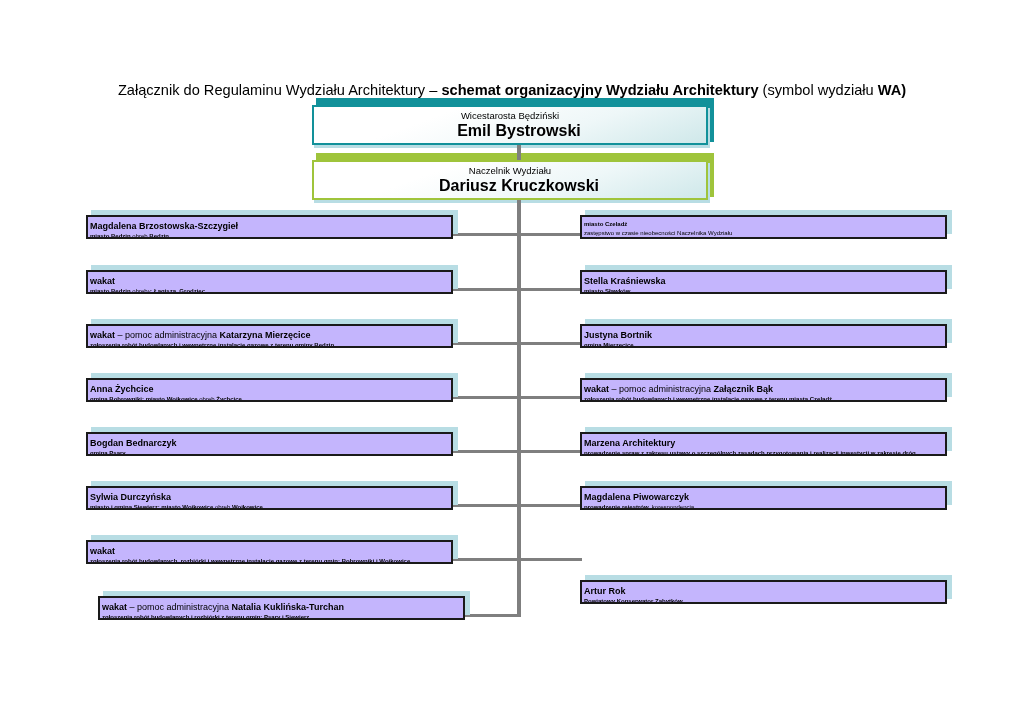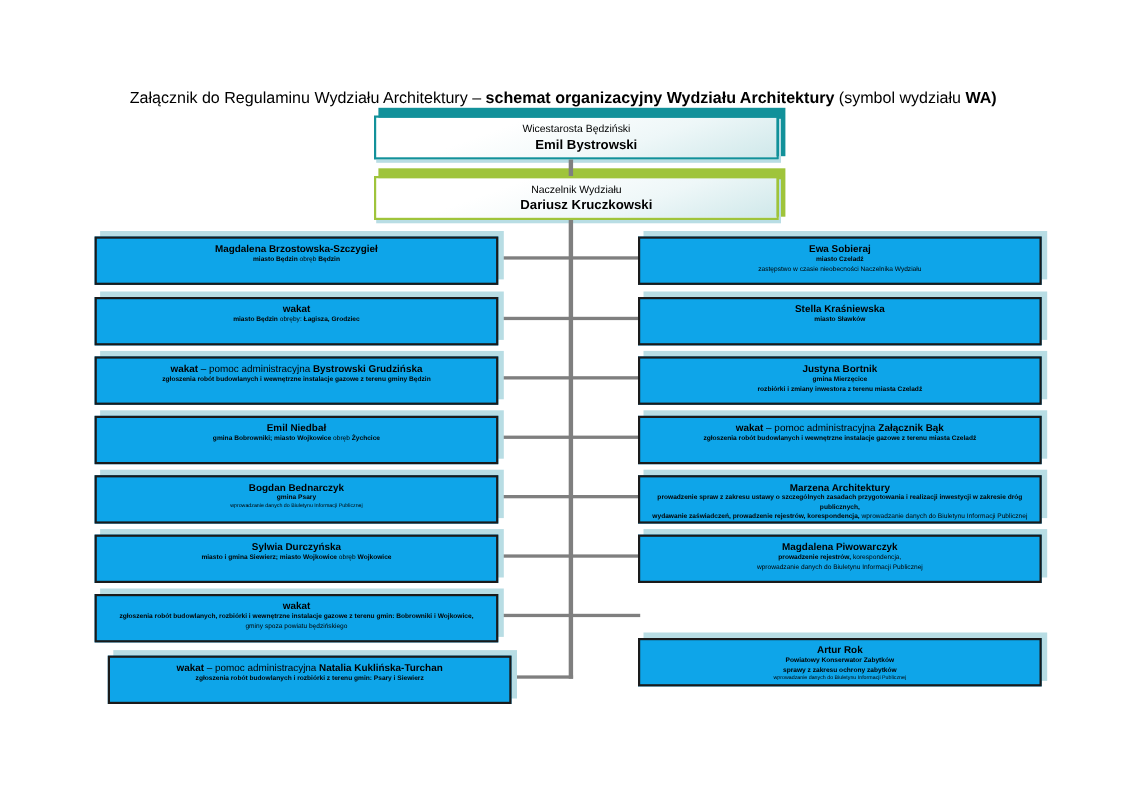--- a/index.html
+++ b/index.html
@@ -8,42 +8,42 @@
     font-family:"Liberation Sans",sans-serif;overflow:hidden;color:#000;
     --teal:#12919A;--lime:#9FC43B;--shadow-blue:#B8DDE4;--gray:#7F7F7F;--ink:#1A1A1A;
   }
   .page-title{
     position:absolute;top:82px;left:0;width:100%;text-align:center;
     font-size:14.6px;letter-spacing:0;white-space:nowrap;
   }
   .b{font-weight:bold;}
 
   
-  .hbox{position:absolute;left:340px;width:368px;height:40px;}
+  .hbox{position:absolute;left:312px;width:396px;height:40px;}
   .hbox-teal{--accent:var(--teal);}
   .hbox-lime{--accent:var(--lime);}
   .hbox-shadow{position:absolute;left:4px;right:-6px;top:-7px;bottom:3px;background:var(--accent);}
   .hbox-inner{
     position:absolute;inset:0;border:2px solid var(--accent);
     background:linear-gradient(160deg,#ffffff 30%,#eef7f8 65%,#cfe8ea 100%);
     box-shadow:2px 3px 0 var(--shadow-blue);
     display:flex;flex-direction:column;align-items:center;justify-content:center;gap:1px;
   }
   .hbox-role{font-size:9.5px;}
-  .hbox-name{font-size:12px;font-weight:bold;padding-left:18px;}
+  .hbox-name{font-size:16px;font-weight:bold;padding-left:18px;}
 
   
   .connector{position:absolute;background:var(--gray);}
 
   
   .sbox{
-    position:absolute;width:367px;height:44px;box-sizing:border-box;
-    background:#0ea5e9;border:2px solid var(--ink);
+    position:absolute;width:367px;height:24px;box-sizing:border-box;
+    background:#c4b5fd;border:2px solid var(--ink);
     box-shadow:5px -5px 0 0 var(--shadow-blue);
-    text-align:center;padding:3px 2px 0 2px;overflow:hidden;
+    text-align:left;padding:3px 2px 0 2px;overflow:hidden;
   }
   .sbox-name{font-size:9px;line-height:12px;}
   .sbox-line{font-size:6px;line-height:8.5px;}
   .sbox-line.xs{font-size:4.8px;line-height:6.5px;}
 </style>
 </head>
 <body>
 
 <div class="canvas" style="--teal: #12919A; --lime: #9FC43B; --shadow-blue: #B8DDE4; --gray: #7F7F7F; --ink: #1A1A1A;">
 
@@ -81,25 +81,25 @@
   <div id="boxes">
       <div class="sbox" style="left: 86px; top: 215px; width: 367px;">
         <div class="sbox-name"><span class="b">Magdalena Brzostowska-Szczygieł</span></div>
         <div class="sbox-line"><span class="b">miasto Będzin </span><span>obręb </span><span class="b">Będzin</span></div>
       </div>
       <div class="sbox" style="left: 86px; top: 270px; width: 367px;">
         <div class="sbox-name"><span class="b">wakat</span></div>
         <div class="sbox-line"><span class="b">miasto Będzin </span><span>obręby: </span><span class="b">Łagisza, Grodziec</span></div>
       </div>
       <div class="sbox" style="left: 86px; top: 324px; width: 367px;">
-        <div class="sbox-name"><span class="b">wakat</span><span> – pomoc administracyjna </span><span class="b">Bystrowski Grudzińska</span></div>
+        <div class="sbox-name"><span class="b">wakat</span><span> – pomoc administracyjna </span><span class="b">Katarzyna Mierzęcice</span></div>
         <div class="sbox-line"><span class="b">zgłoszenia robót budowlanych i wewnętrzne instalacje gazowe z terenu gminy Będzin</span></div>
       </div>
       <div class="sbox" style="left: 86px; top: 378px; width: 367px;">
-        <div class="sbox-name"><span class="b">Emil Niedbał</span></div>
+        <div class="sbox-name"><span class="b">Anna Żychcice</span></div>
         <div class="sbox-line"><span class="b">gmina Bobrowniki; miasto Wojkowice </span><span>obręb </span><span class="b">Żychcice</span></div>
       </div>
       <div class="sbox" style="left: 86px; top: 432px; width: 367px;">
         <div class="sbox-name"><span class="b">Bogdan Bednarczyk</span></div>
         <div class="sbox-line"><span class="b">gmina Psary</span></div>
         <div class="sbox-line xs"><span>wprowadzanie danych do Biuletynu Informacji Publicznej</span></div>
       </div>
       <div class="sbox" style="left: 86px; top: 486px; width: 367px;">
         <div class="sbox-name"><span class="b">Sylwia Durczyńska</span></div>
         <div class="sbox-line"><span class="b">miasto i gmina Siewierz; miasto Wojkowice </span><span>obręb </span><span class="b">Wojkowice</span></div>
@@ -107,21 +107,20 @@
       <div class="sbox" style="left: 86px; top: 540px; width: 367px;">
         <div class="sbox-name"><span class="b">wakat</span></div>
         <div class="sbox-line"><span class="b">zgłoszenia robót budowlanych, rozbiórki i wewnętrzne instalacje gazowe z terenu gmin: Bobrowniki i Wojkowice,</span></div>
         <div class="sbox-line"><span>gminy spoza powiatu będzińskiego</span></div>
       </div>
       <div class="sbox" style="left: 86px; top: 596px; width: 367px; margin-left: 12px;">
         <div class="sbox-name"><span class="b">wakat</span><span> – pomoc administracyjna </span><span class="b">Natalia Kuklińska-Turchan</span></div>
         <div class="sbox-line"><span class="b">zgłoszenia robót budowlanych i rozbiórki z terenu gmin: Psary i Siewierz</span></div>
       </div>
       <div class="sbox" style="left: 580px; top: 215px; width: 367px;">
-        <div class="sbox-name"><span class="b">Ewa Sobieraj</span></div>
         <div class="sbox-line"><span class="b">miasto Czeladź</span></div>
         <div class="sbox-line"><span>zastępstwo w czasie nieobecności Naczelnika Wydziału</span></div>
       </div>
       <div class="sbox" style="left: 580px; top: 270px; width: 367px;">
         <div class="sbox-name"><span class="b">Stella Kraśniewska</span></div>
         <div class="sbox-line"><span class="b">miasto Sławków</span></div>
       </div>
       <div class="sbox" style="left: 580px; top: 324px; width: 367px;">
         <div class="sbox-name"><span class="b">Justyna Bortnik</span></div>
         <div class="sbox-line"><span class="b">gmina Mierzęcice</span></div>

